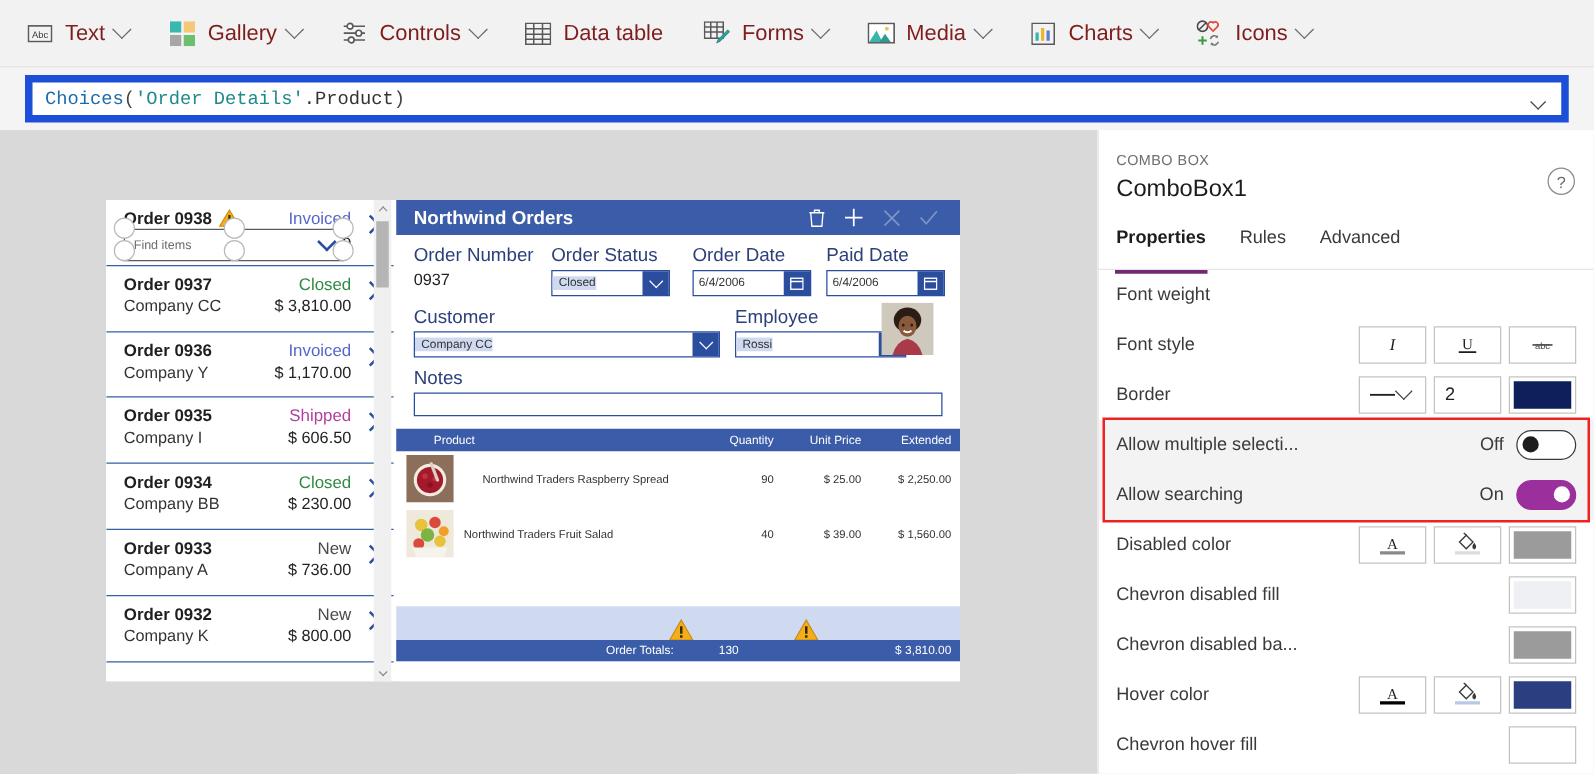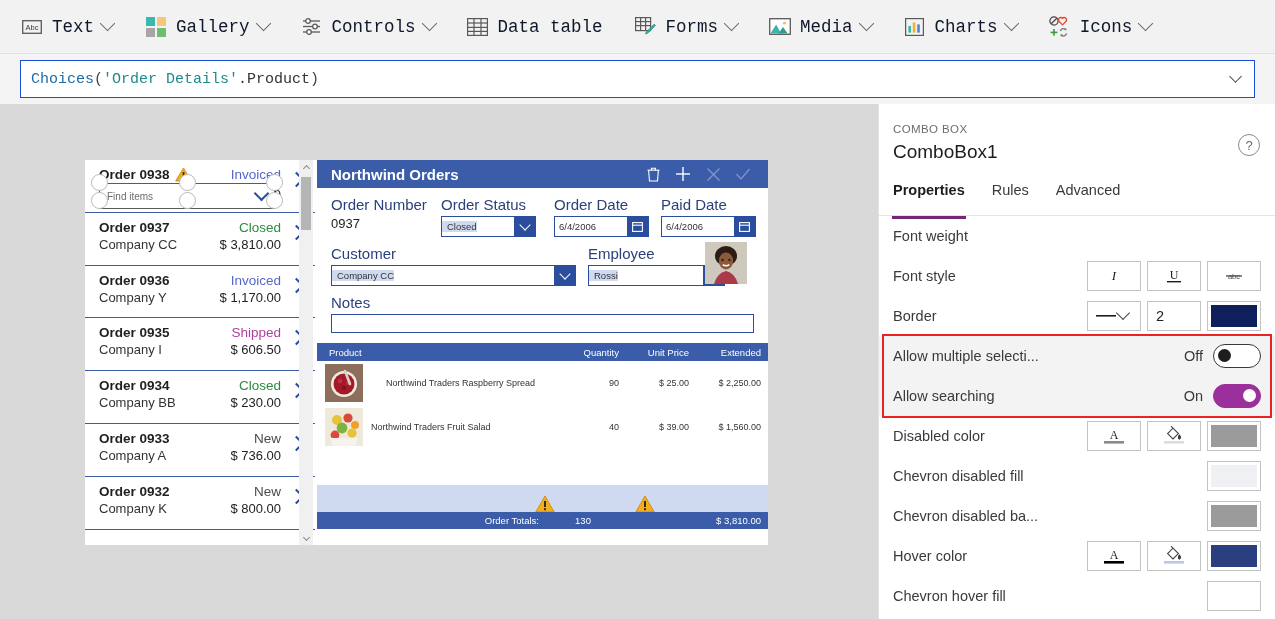--- a/index.html
+++ b/index.html
@@ -21,35 +21,35 @@
     display: flex; align-items: center; padding-left: 14px;
   }
   .tb-item {
     display: flex; align-items: center; height: 40px;
     padding: 0 7px; margin-right: 18px; cursor: pointer; user-select: none;
   }
   .tb-ico {
     width: 22px; height: 22px; margin-right: 9px; flex: 0 0 22px;
     display: flex; align-items: center; justify-content: center;
   }
-  .tb-label { font-size: 17.5px; color: #0f172a; white-space: nowrap; font-family: Liberation Mono, monospace; }
+  .tb-label { font-size: 17.5px; color: #7f1d1d; white-space: nowrap; }
   .tb-caret {
     margin-left: 8px; width: 11px; height: 11px; flex: 0 0 11px;
     border-right: 1.6px solid #6b6b6b; border-bottom: 1.6px solid #6b6b6b;
     transform: translateY(-3px) rotate(45deg);
   }
 
   
   #fxbar {
     position: absolute; left: 0; top: 54px; width: 1275px; height: 50px;
     background: #f4f4f4; display: flex; align-items: center;
   }
   #fx-input {
     margin-left: 20px; width: 1235px; height: 38px; background: #fff;
-    border: 1px solid #1d4ed8; display: flex; align-items: center;
+    border: 6px solid #1d4ed8; display: flex; align-items: center;
     font-family: "Liberation Mono", monospace; font-size: 15px;
     padding-left: 10px; position: relative;
   }
   .fx-fn    { color: #1b6ca8; }
   .fx-paren { color: #444; }
   .fx-str   { color: #1f8a8a; }
   .fx-prop  { color: #333; }
   #fx-expand {
     position: absolute; right: 0; top: 0; width: 38px; height: 36px;
     display: flex; align-items: center; justify-content: center; cursor: pointer;
@@ -565,21 +565,21 @@
 
         <div style="position:absolute;left:14px;top:134px;right:14px;">
           <div class="fld-label">Notes</div>
           <div class="fld-box" style="margin-top:3px;height:19px;">
             <span style="font-size:9.5px;padding-left:5px;"></span>
           </div>
         </div>
 
         <div style="position:absolute;left:0;right:0;top:183px;">
           <div id="tbl-head">
-            <span style="width:230px;padding-left:12px;">Product</span>
+            <span style="width:230px;padding-left:30px;">Product</span>
             <span style="width:72px;text-align:right;">Quantity</span>
             <span style="width:70px;text-align:right;">Unit Price</span>
             <span style="width:72px;text-align:right;">Extended</span>
           </div>
           <div id="tbl-body">
   <div class="tr">
     <span class="thumb"><svg width="38" height="38" viewBox="0 0 38 38">
                     <rect width="38" height="38" fill="#8c6f5a"></rect>
                     <circle cx="19" cy="20" r="13" fill="#f2ece0"></circle>
                     <circle cx="19" cy="20" r="10.5" fill="#a51a2a"></circle>

